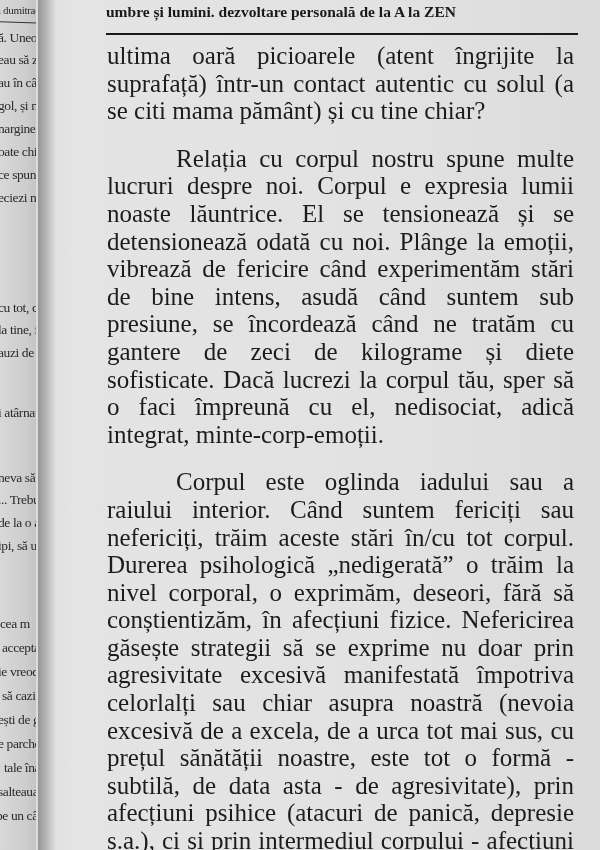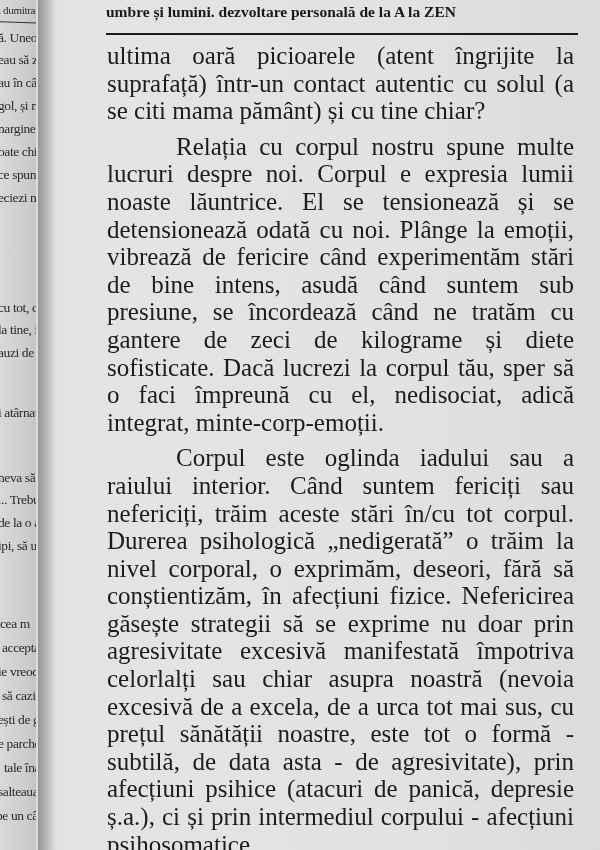--- a/index.html
+++ b/index.html
@@ -98,21 +98,21 @@
       top: 42px;
       width: 467px;
       font-size: 25px;
       line-height: 27.6px;
       text-align: justify;
     }
     .body-text p {
       margin: 0;
     }
     .body-text p + p {
-      margin-top: 8px;
+      margin-top: 20px;
     }
     .body-text p.indent {
       text-indent: 69px;
     }
   </style>
 </head>
 <body>
 
 <div class="spread">
 

